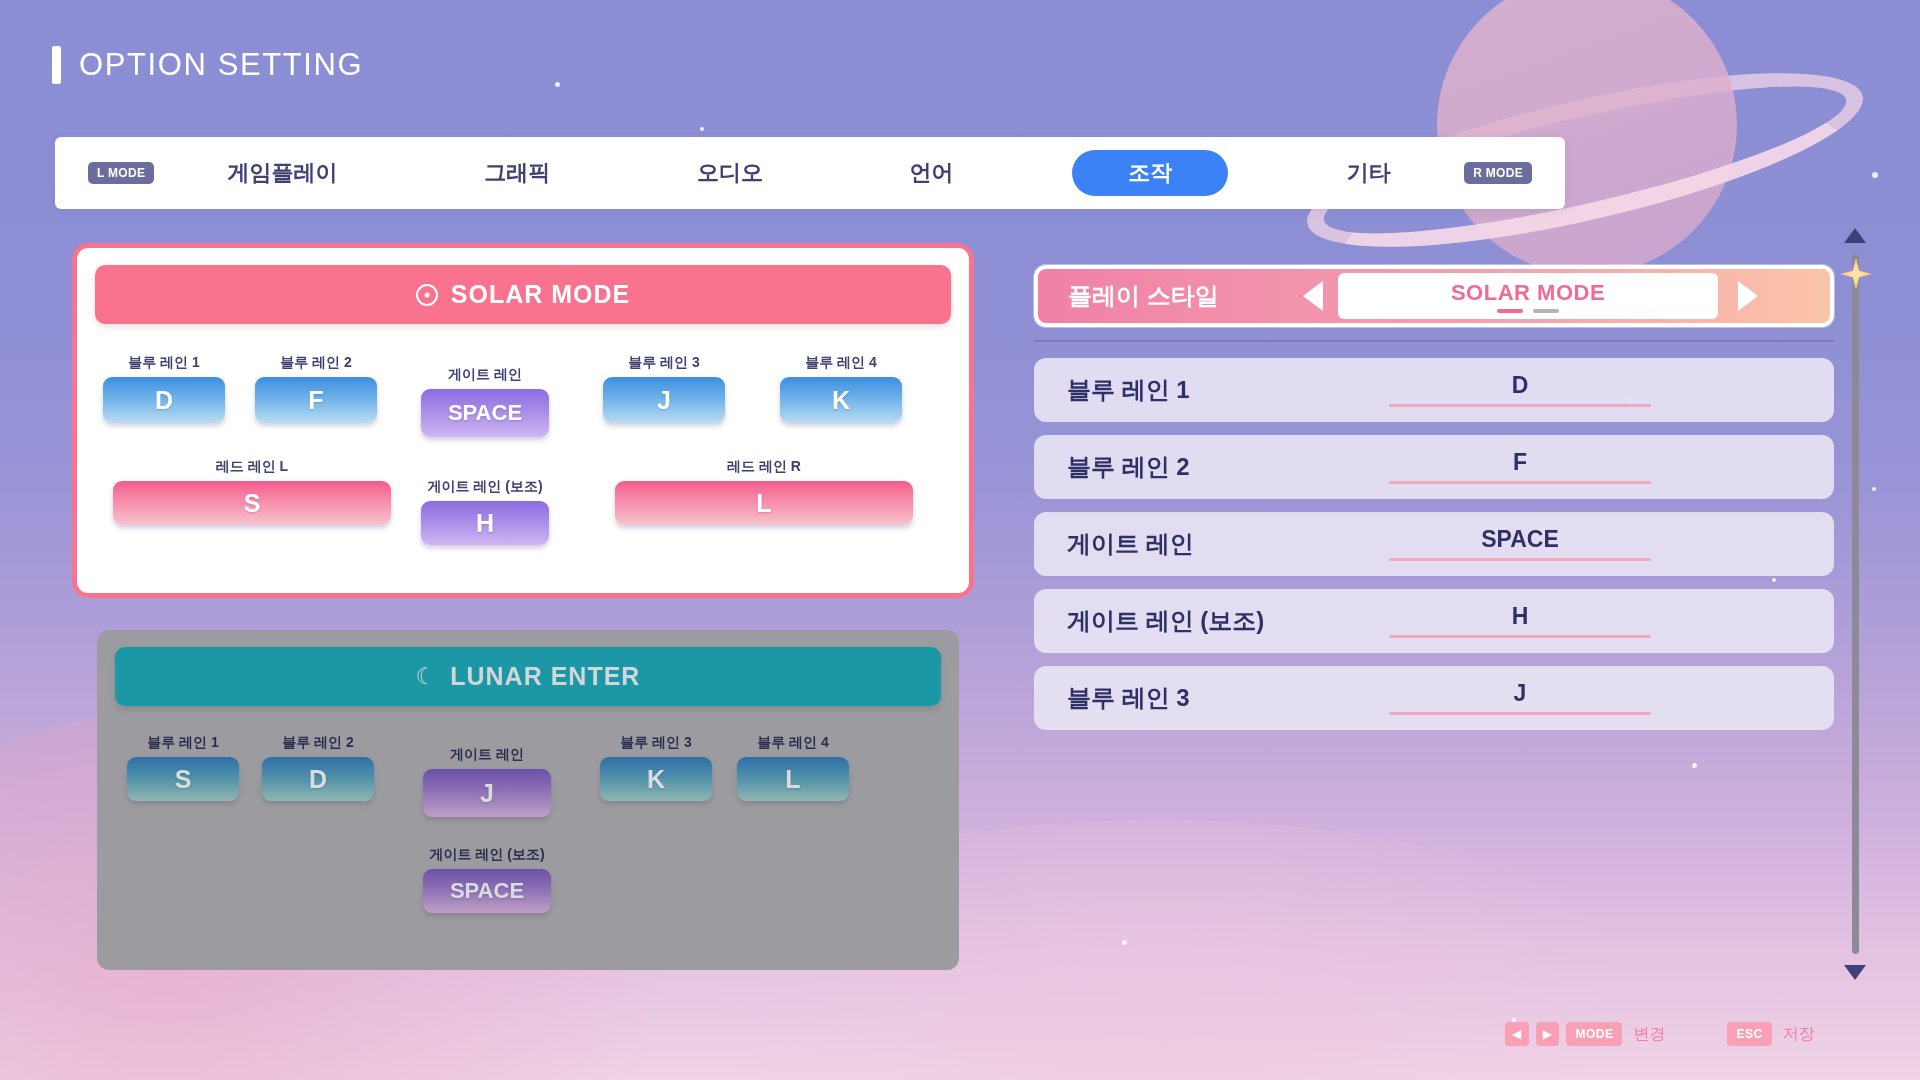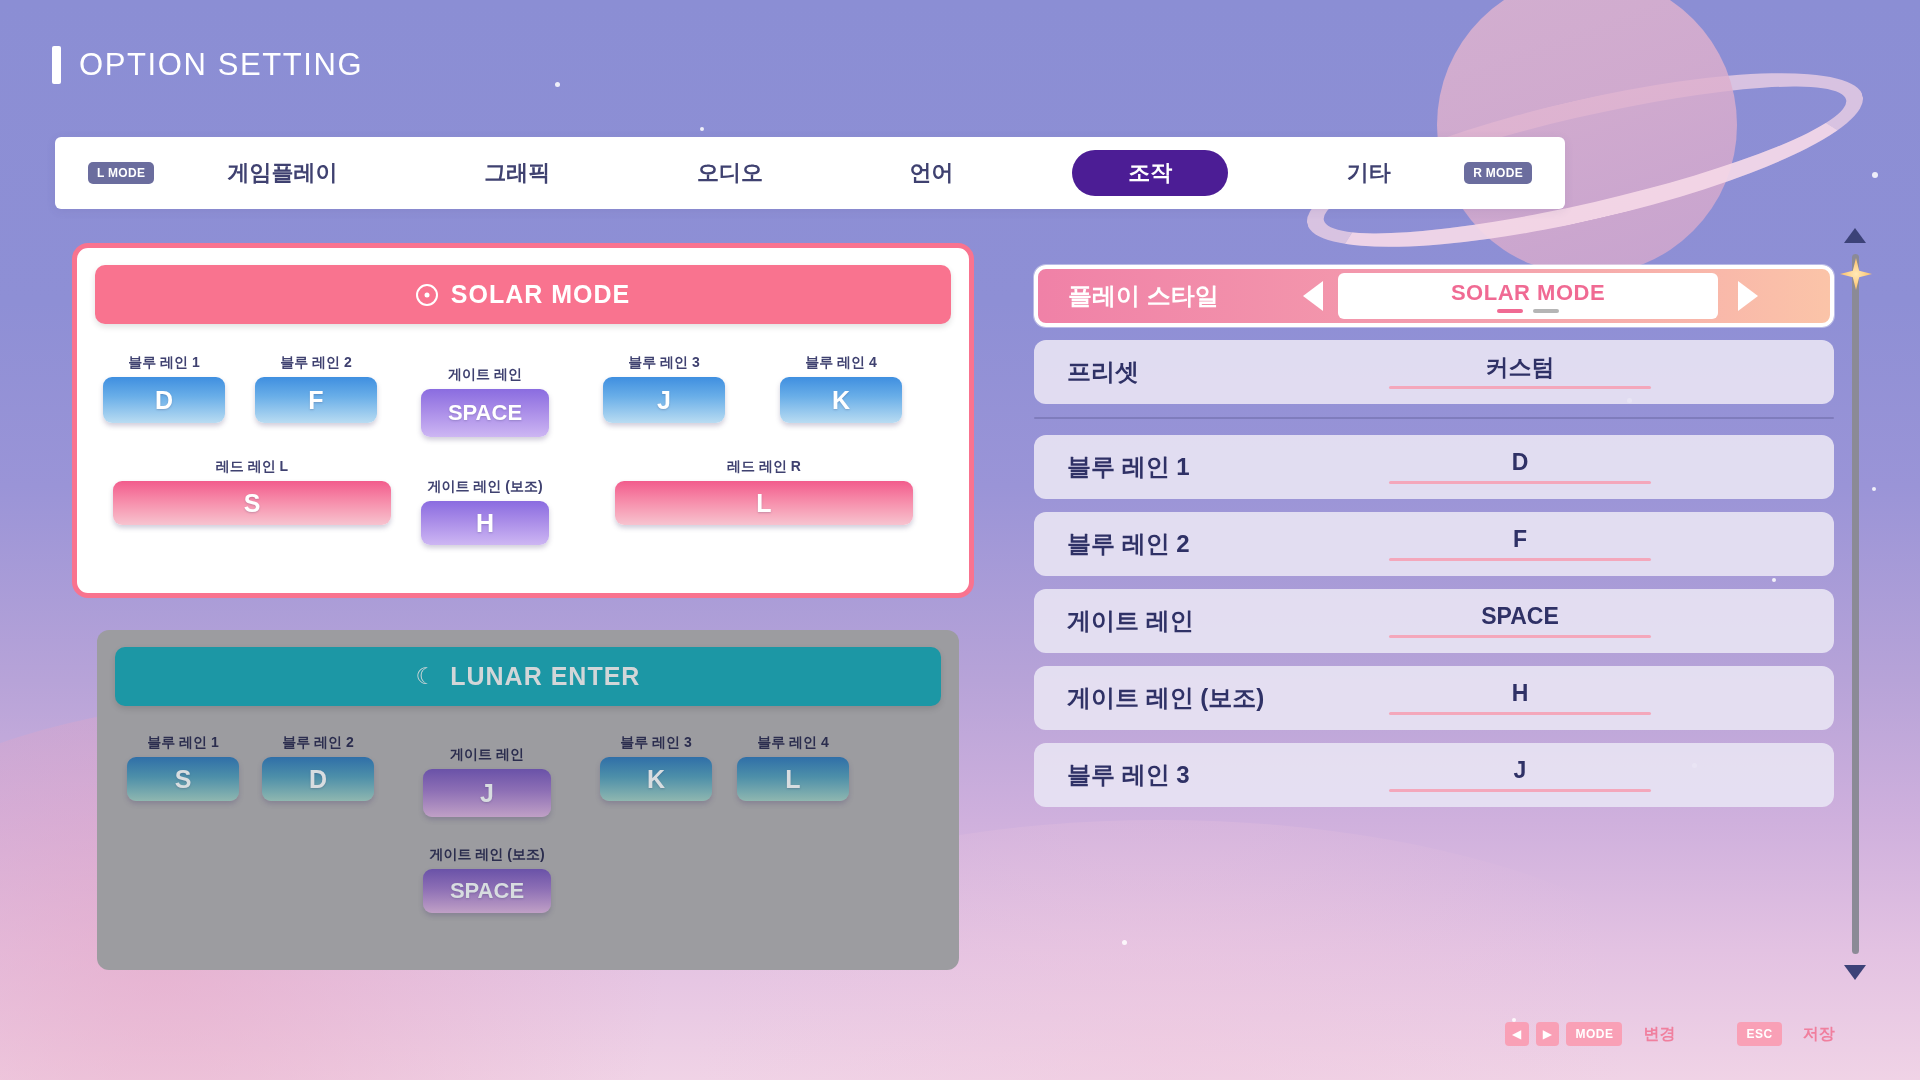--- a/index.html
+++ b/index.html
@@ -73,21 +73,21 @@
     font-size: 12px; font-weight: 700; letter-spacing: .3px;
     padding: 4px 9px; border-radius: 5px;
   }
   .shift-l { margin-left: 33px; }
   .shift-r { margin-right: 33px; }
   .tabs { flex: 1; display: flex; align-items: center; justify-content: space-around; }
   .tab {
     font-size: 22px; font-weight: 700; color: #3f4170;
     padding: 9px 28px; border-radius: 24px; white-space: nowrap;
   }
-  .tab.active { background: #4c1d95; color: #ffffff; padding: 8px 56px; }
+  .tab.active { background: #3b82f6; color: #ffffff; padding: 8px 56px; }
 
   
   .solar-panel {
     position: absolute; left: 72px; top: 243px;
     width: 902px; height: 355px;
     background: #ffffff; border: 5px solid #f9738f; border-radius: 16px;
     padding: 17px 18px 0;
   }
   .mode-header {
     height: 59px; border-radius: 10px;
@@ -202,21 +202,21 @@
     display: flex; align-items: center; gap: 12px;
   }
   .hint-group { display: flex; align-items: center; gap: 7px; }
   .hint-key {
     background: #f9a0b6; color: #ffffff; border-radius: 4px;
     font-size: 12px; font-weight: 700; letter-spacing: .5px;
     padding: 5px 9px; display: flex; align-items: center; justify-content: center;
     min-width: 22px;
   }
   .hint-key.sq { padding: 5px 7px; }
-  .hint-text { font-size: 16px; font-weight: 700; color: #f07f9e; margin-left: 14px; }
+  .hint-text { font-size: 16px; font-weight: 400; color: #f07f9e; margin-left: 4px; }
   .hint-gap { width: 38px; }
 </style>
 </head>
 <body>
 
 <div class="bg-layer">
   <div class="ring"></div>
   <div class="planet"></div>
   <div class="ring-front"></div>
   <div class="nebula"></div>
@@ -341,27 +341,20 @@
     <div class="sel-box">
       <div class="sel-box-text">SOLAR MODE</div>
       <div class="sel-dots">
         <div class="sel-dot on"></div>
         <div class="sel-dot"></div>
       </div>
     </div>
     <div class="sel-arrow right"></div>
   </div>
 
-  <div class="opt-row">
-    <div class="opt-label">프리셋</div>
-    <div class="opt-value-wrap">
-      <span class="opt-value">커스텀</span>
-      <div class="opt-underline"></div>
-    </div>
-  </div>
 
   <div class="divider"></div>
 
   <div class="opt-row">
     <div class="opt-label">블루 레인 1</div>
     <div class="opt-value-wrap">
       <span class="opt-value">D</span>
       <div class="opt-underline"></div>
     </div>
   </div>

